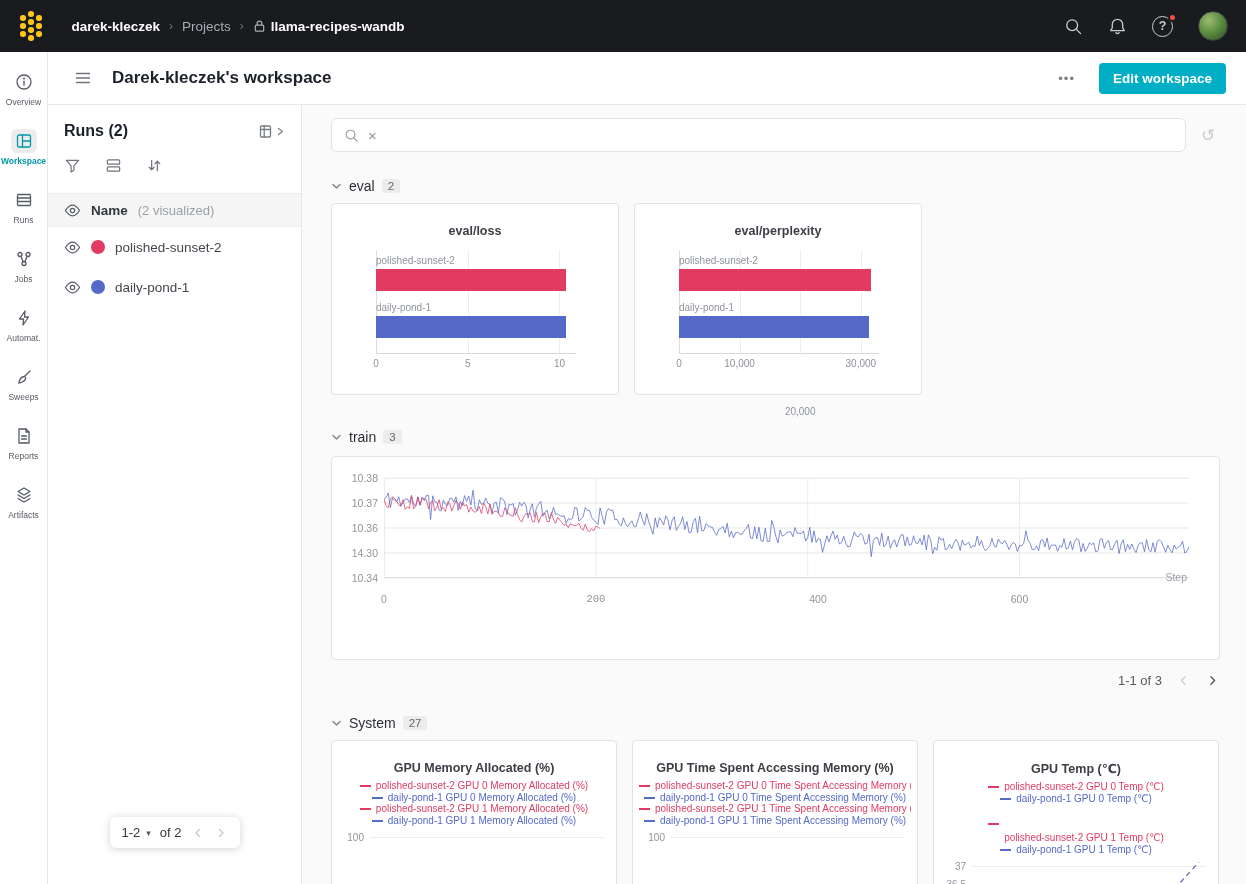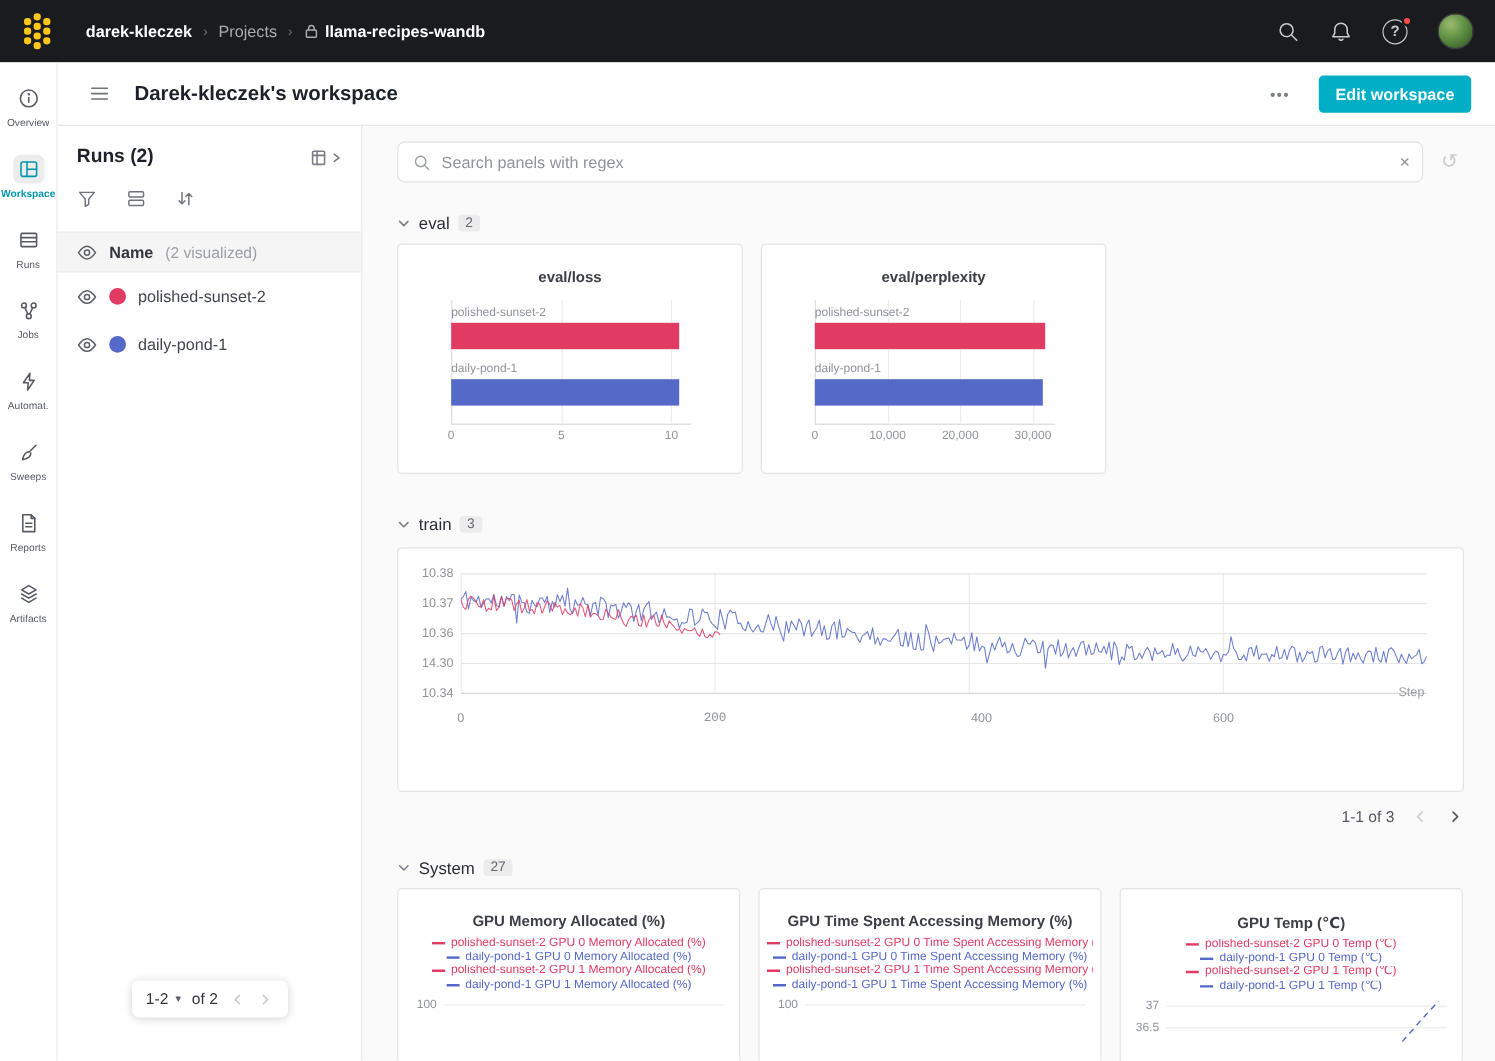--- a/index.html
+++ b/index.html
@@ -364,21 +364,20 @@
 
       <section class="main">
         <div class="panel-search-row">
           <div class="panel-search">
             <span class="search-glyph">
                 <svg class="icon" width="15" height="15" viewBox="0 0 16 16">
                   <circle cx="7" cy="7" r="4.6"></circle>
                   <path d="M10.5 10.5l3.5 3.5"></path>
                 </svg>
               </span>
-            <input placeholder="Search panels with regex" style="">
             <span class="ps-clear">×</span>
           </div>
           <span class="history-btn">↺</span>
         </div>
 
         <div class="section-head">
           <span class="chev">
               <svg class="icon" width="11" height="11" viewBox="0 0 11 11">
                 <path d="M2 3.5l3.5 3.5L9 3.5"></path>
               </svg>
@@ -420,21 +419,21 @@
               <div class="bc-rows">
                   <div class="bc-label">polished-sunset-2</div>
                   <div class="bc-bar" style="width: 95.7576%; background: rgb(225, 59, 100);"></div>
                   <div class="bc-label">daily-pond-1</div>
                   <div class="bc-bar" style="width: 94.8485%; background: rgb(85, 105, 200);"></div>
                 </div>
             </div>
             <div class="bc-ticks">
                 <div class="bc-tick" style="left: 0%;">0</div>
                 <div class="bc-tick" style="left: 30.303%;">10,000</div>
-                <div class="bc-tick" style="left: 60.6061%;">20,000</div>
+                <div class="bc-tick" style="left: 60.6061%; margin-top: 48px;">20,000</div>
                 <div class="bc-tick" style="left: 90.9091%;">30,000</div>
               </div>
           </div>
         </div>
 
         <div class="section-head sec-train">
           <span class="chev">
               <svg class="icon" width="11" height="11" viewBox="0 0 11 11">
                 <path d="M2 3.5l3.5 3.5L9 3.5"></path>
               </svg>
@@ -557,21 +556,21 @@
                 <div class="sys-legend-row">
                   <span class="sys-marker" style="border-top-style: solid; border-top-color: rgb(225, 59, 100);"></span>
                   <span class="sys-legend-text" style="color: rgb(225, 59, 100);">polished-sunset-2 GPU 0 Temp (℃)</span>
                 </div>
                 <div class="sys-legend-row">
                   <span class="sys-marker" style="border-top-style: solid; border-top-color: rgb(85, 105, 200);"></span>
                   <span class="sys-legend-text" style="color: rgb(85, 105, 200);">daily-pond-1 GPU 0 Temp (℃)</span>
                 </div>
                 <div class="sys-legend-row">
                   <span class="sys-marker" style="border-top-style: dashed; border-top-color: rgb(225, 59, 100);"></span>
-                  <span class="sys-legend-text" style="color: rgb(225, 59, 100);">polished-sunset-2 GPU 1 Temp (℃)</span>
+                  <span class="sys-legend-text" style="color: rgb(225, 59, 100); margin-top: 28px;">polished-sunset-2 GPU 1 Temp (℃)</span>
                 </div>
                 <div class="sys-legend-row">
                   <span class="sys-marker" style="border-top-style: dashed; border-top-color: rgb(85, 105, 200);"></span>
                   <span class="sys-legend-text" style="color: rgb(85, 105, 200);">daily-pond-1 GPU 1 Temp (℃)</span>
                 </div>
               </div>
             <div class="sys-plot">
               <div class="sys-ticks">
                   <div class="sys-tick" style="top: -1px;">37</div>
                   <div class="sys-gridline" style="top: 4px;"></div>

